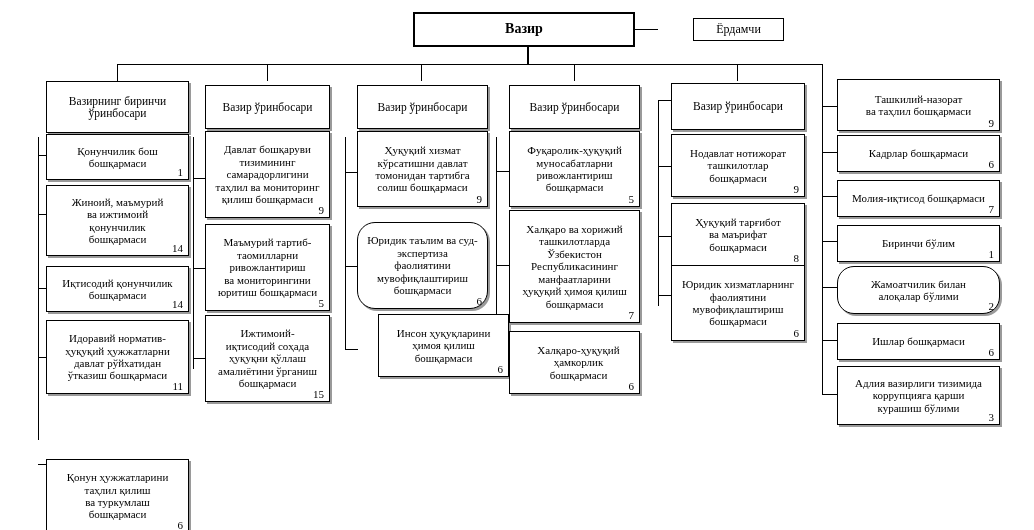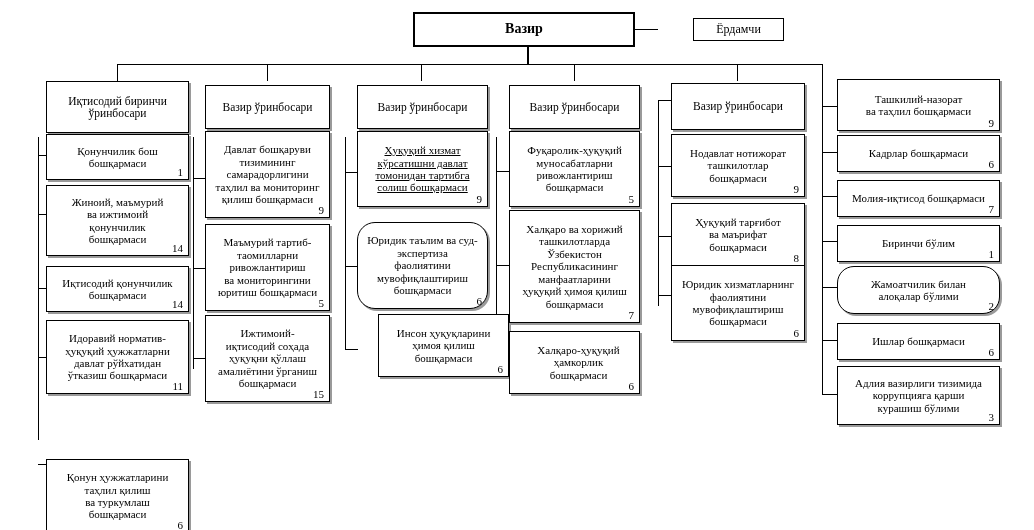--- a/index.html
+++ b/index.html
@@ -127,21 +127,21 @@
   <div class="line h" style="left:822px; top:394px; width:15px;"></div>
 
   <div class="node root" style="left:413px; top:12px; width:222px; height:35px;">
     <span class="label">Вазир</span>
   </div>
   <div class="node assistant" style="left:658px; top:18px; width:91px; height:23px;margin-left:35px;">
     <span class="label">Ёрдамчи</span>
   </div>
 
   <div class="node head" style="left:46px; top:81px; width:143px; height:52px;">
-    <span class="label">Иқтисодий биринчи
+    <span class="label">Вазирнинг биринчи
 ўринбосари</span>
   </div>
   <div class="node" style="left:46px; top:134px; width:143px; height:46px;">
     <span class="label">Қонунчилик бош
 бошқармаси</span>
     <span class="count">1</span>
   </div>
   <div class="node" style="left:46px; top:185px; width:143px; height:71px;">
     <span class="label">Жиноий, маъмурий
 ва ижтимоий
@@ -193,21 +193,21 @@
 иқтисодий соҳада
 ҳуқуқни қўллаш
 амалиётини ўрганиш
 бошқармаси</span>
     <span class="count">15</span>
   </div>
 
   <div class="node head" style="left:357px; top:85px; width:131px; height:44px;">
     <span class="label">Вазир ўринбосари</span>
   </div>
-  <div class="node" style="left:357px; top:131px; width:131px; height:76px;text-decoration:underline;">
+  <div class="node" style="left:357px; top:131px; width:131px; height:76px;">
     <span class="label">Ҳуқуқий хизмат
 кўрсатишни давлат
 томонидан тартибга
 солиш бошқармаси</span>
     <span class="count">9</span>
   </div>
   <div class="node" style="left:357px; top:222px; width:131px; height:87px;border-radius:18px;">
     <span class="label">Юридик таълим ва суд-
 экспертиза
 фаолиятини

